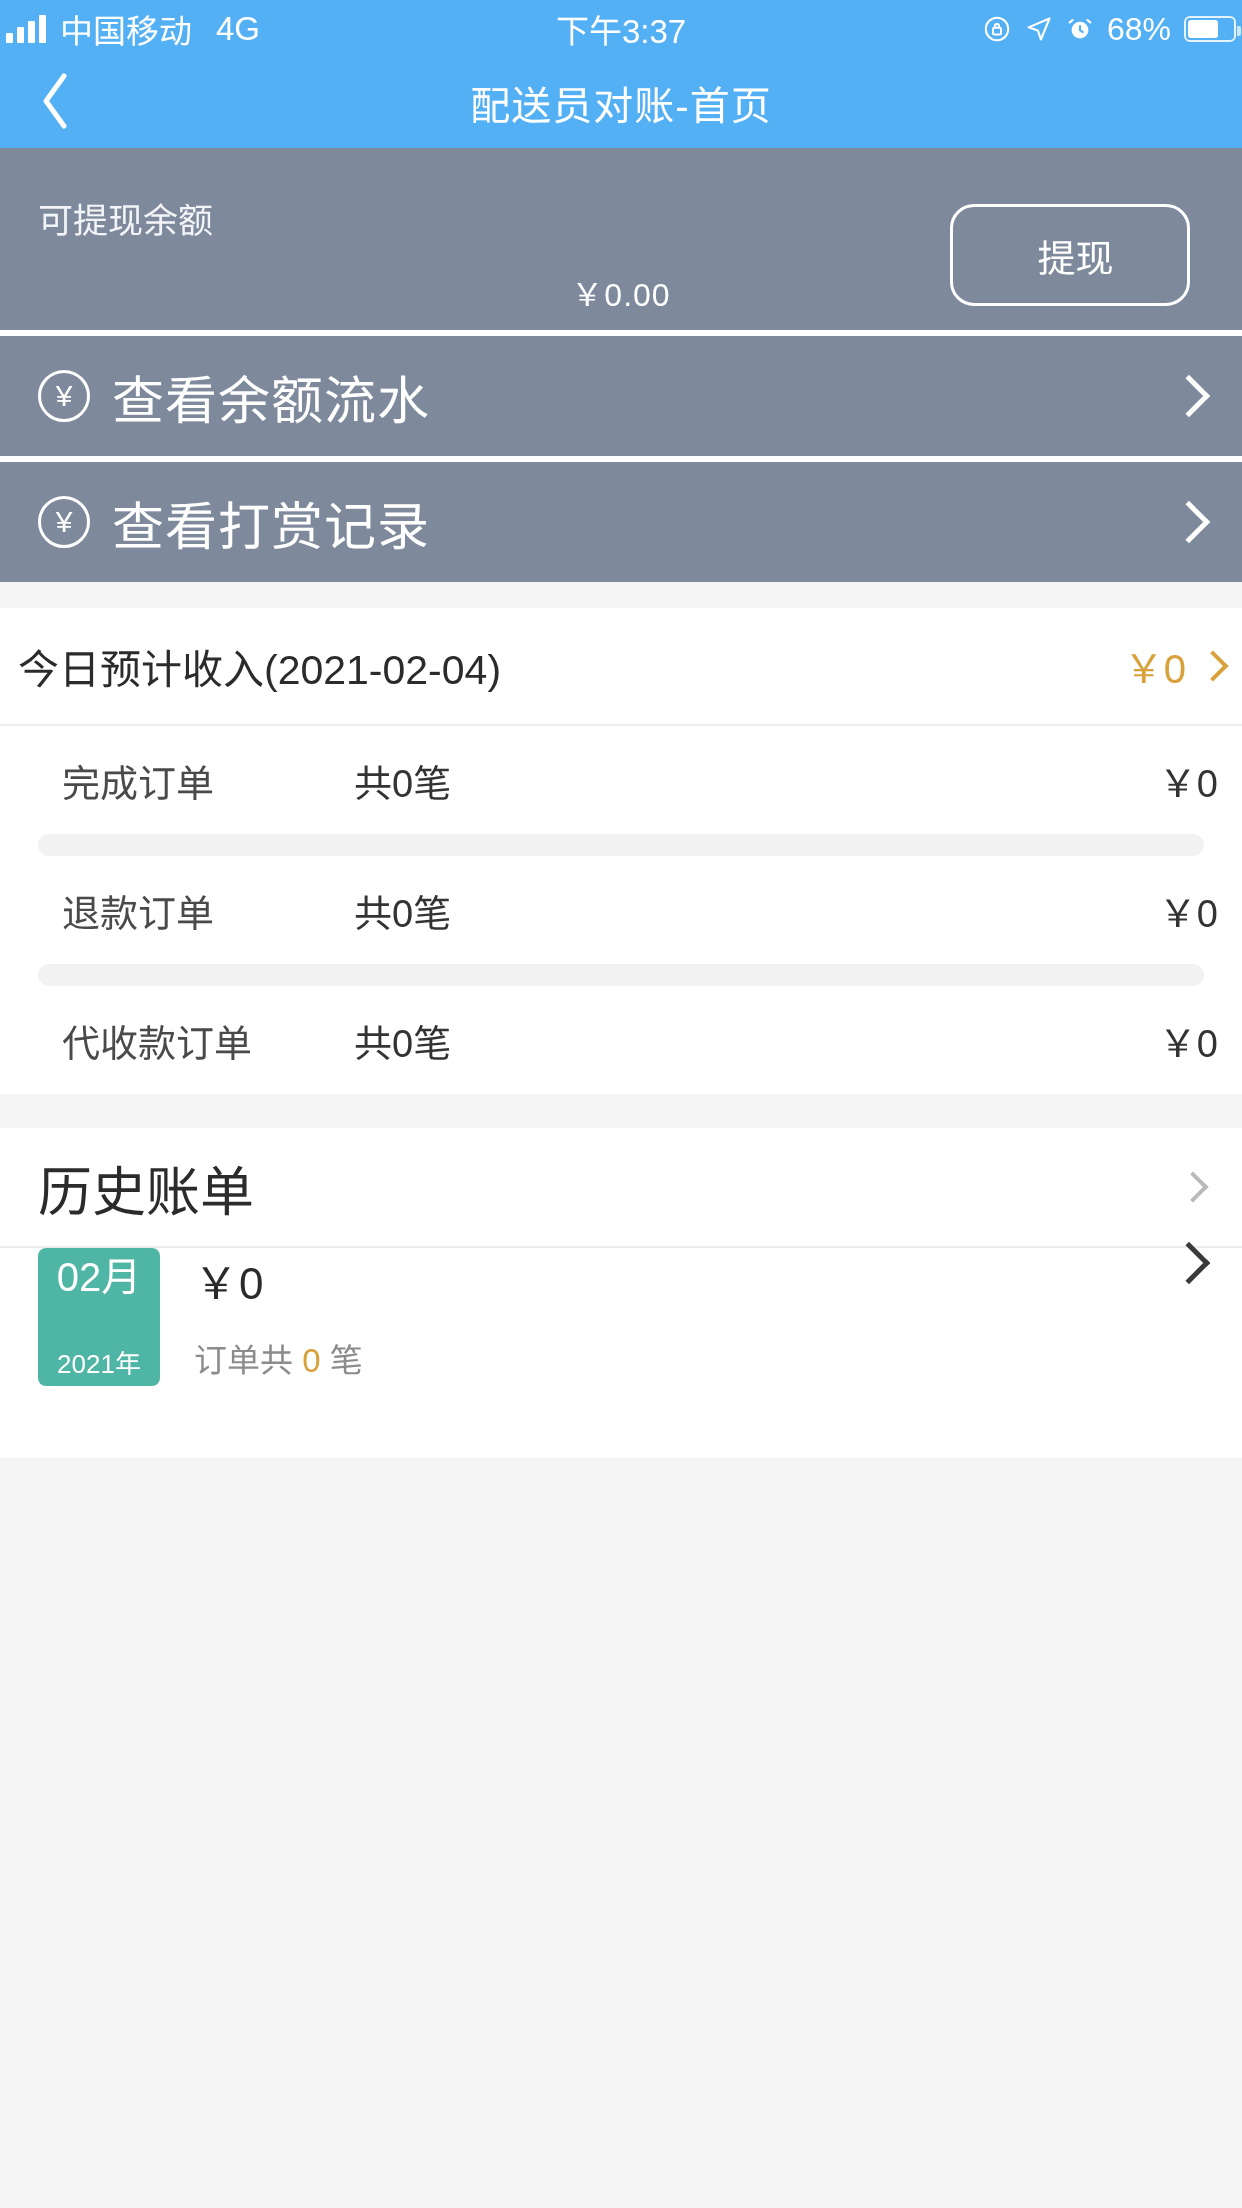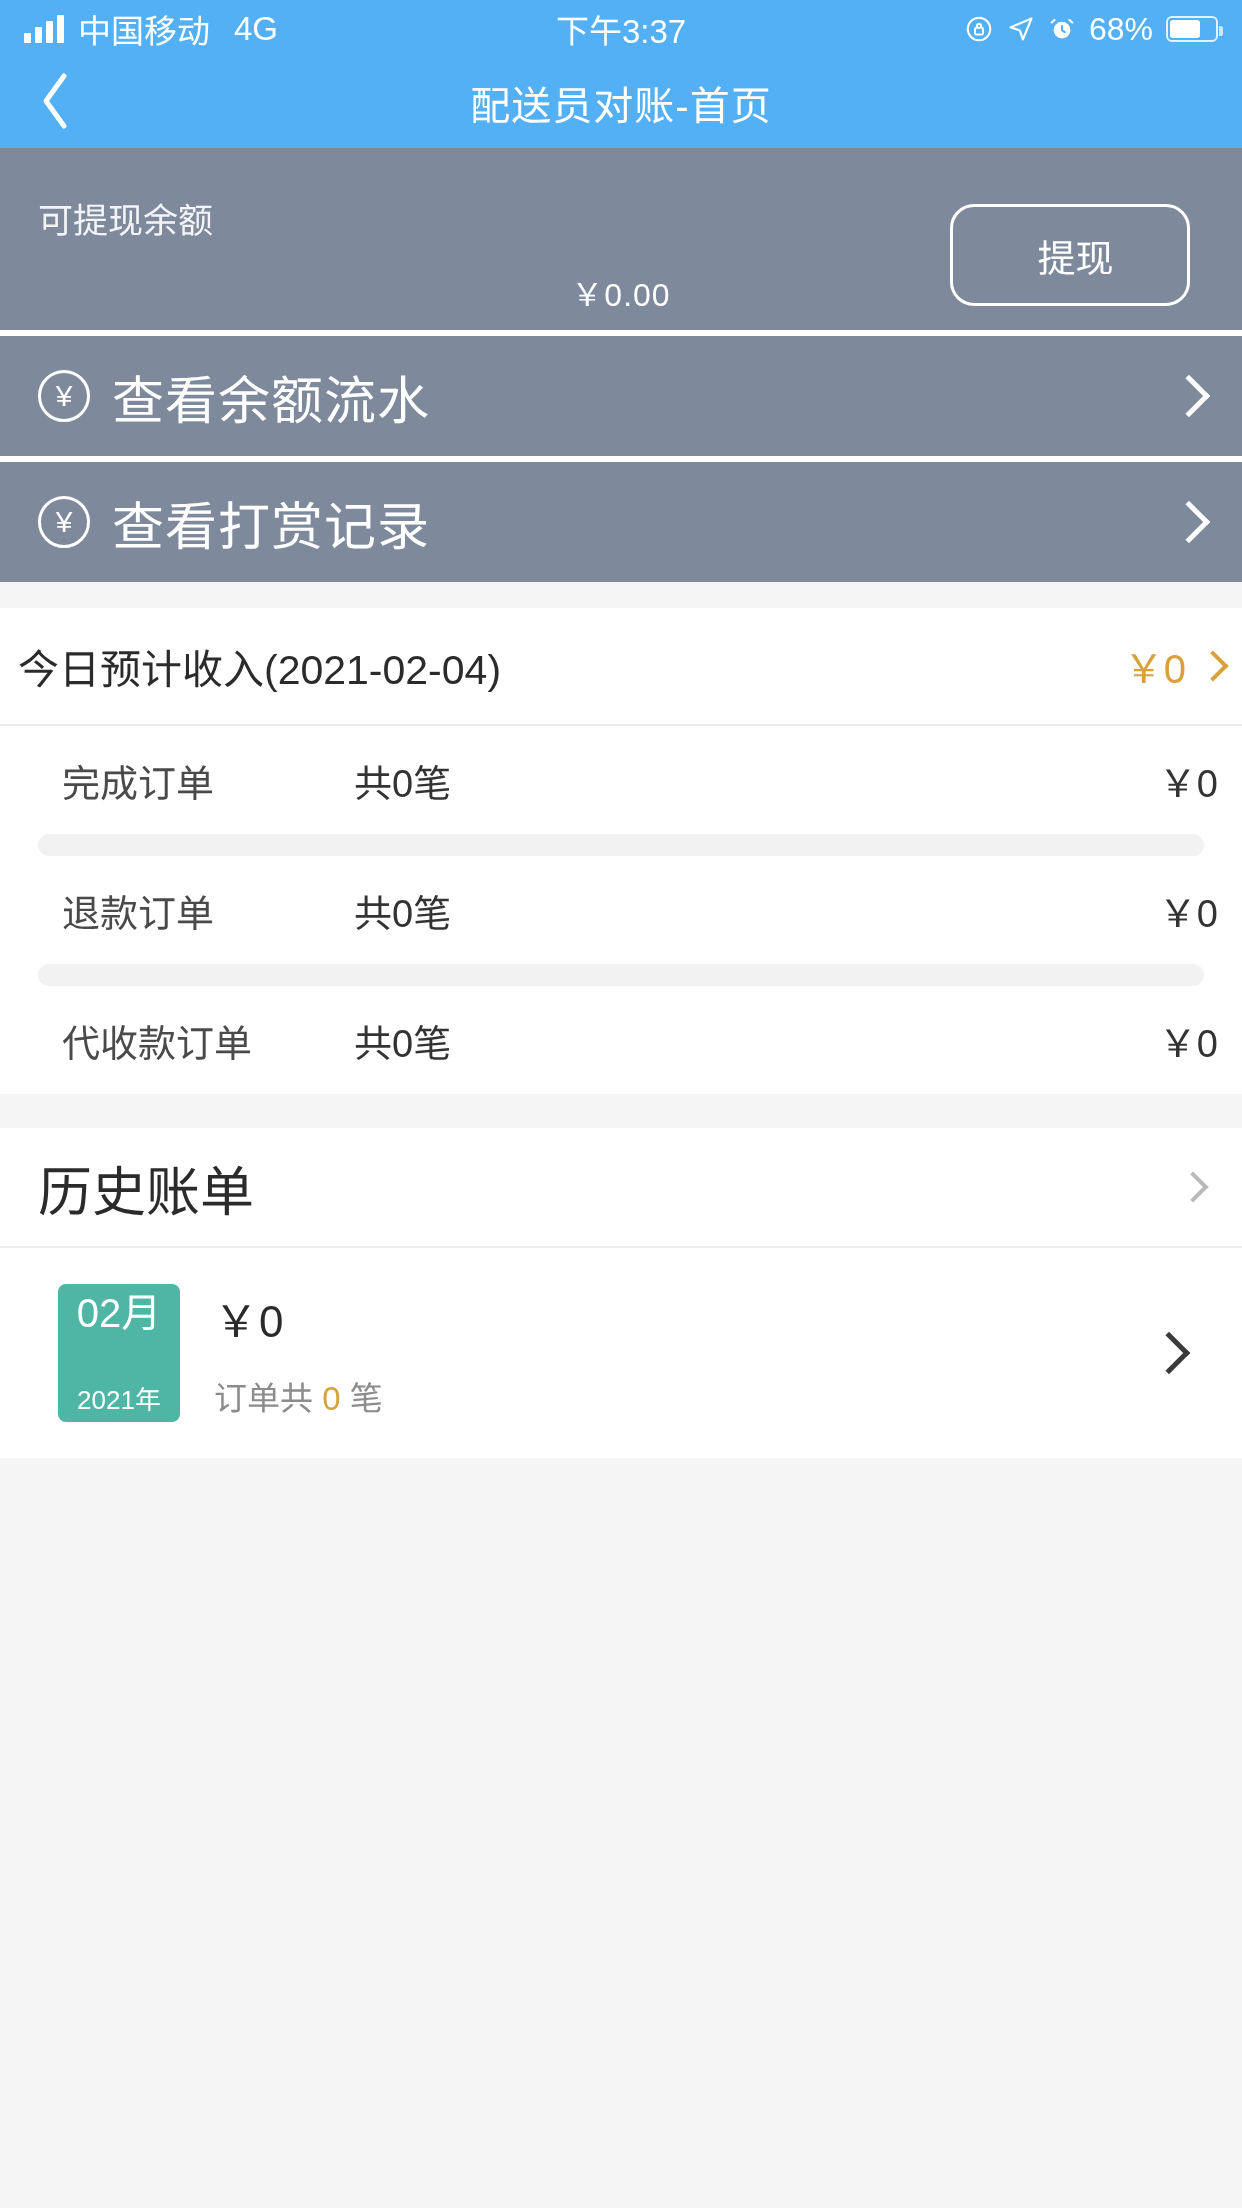--- a/index.html
+++ b/index.html
@@ -8,21 +8,21 @@
     width:1242px; height:2208px;
     background:#f5f5f5;
     font-family:"Liberation Sans","DejaVu Sans",sans-serif;
     -webkit-font-smoothing:antialiased;
     overflow:hidden;
   }
 
   
   .statusbar{
     height:58px; background:#54b0f5; color:#ffffff;
-    display:flex; align-items:center; padding:0 24px;
+    display:flex; align-items:center; padding:0 6px;
     font-size:34px; position:relative;
   }
   .sb-left{ display:flex; align-items:center; gap:14px; }
   .signal{ display:flex; align-items:flex-end; gap:4px; height:28px; }
   .signal i{ display:block; width:7px; background:#ffffff; border-radius:1px; }
   .signal i:nth-child(1){ height:10px; }
   .signal i:nth-child(2){ height:16px; }
   .signal i:nth-child(3){ height:22px; }
   .signal i:nth-child(4){ height:28px; }
   .carrier{ font-size:33px; letter-spacing:0px; }
@@ -129,21 +129,21 @@
 
   
   .hist-head{
     height:120px; display:flex; align-items:center; padding:0 38px;
     border-bottom:2px solid #ededed; cursor:pointer;
   }
   .hist-head-title{ font-size:54px; color:#2b2b2b; }
   .hist-head .chev{ margin-left:auto; color:#b9b9b9; }
 
   .month-row{
-    height:210px; display:flex; align-items:center; padding:0 58px;
+    height:210px; display:flex; padding:0 38px;
     cursor:pointer;
   }
   .month-badge{
     width:122px; height:138px; background:#4fb5a4; border-radius:8px;
     color:#ffffff; display:flex; flex-direction:column;
     align-items:center; justify-content:center; flex:none; gap:6px;
   }
   .month-badge .mb-month{ font-size:40px; line-height:1; }
   .month-badge .mb-year{ font-size:26px; line-height:1;margin-top:48px; }
   .month-info{ margin-left:34px; display:flex; flex-direction:column; gap:22px; }

